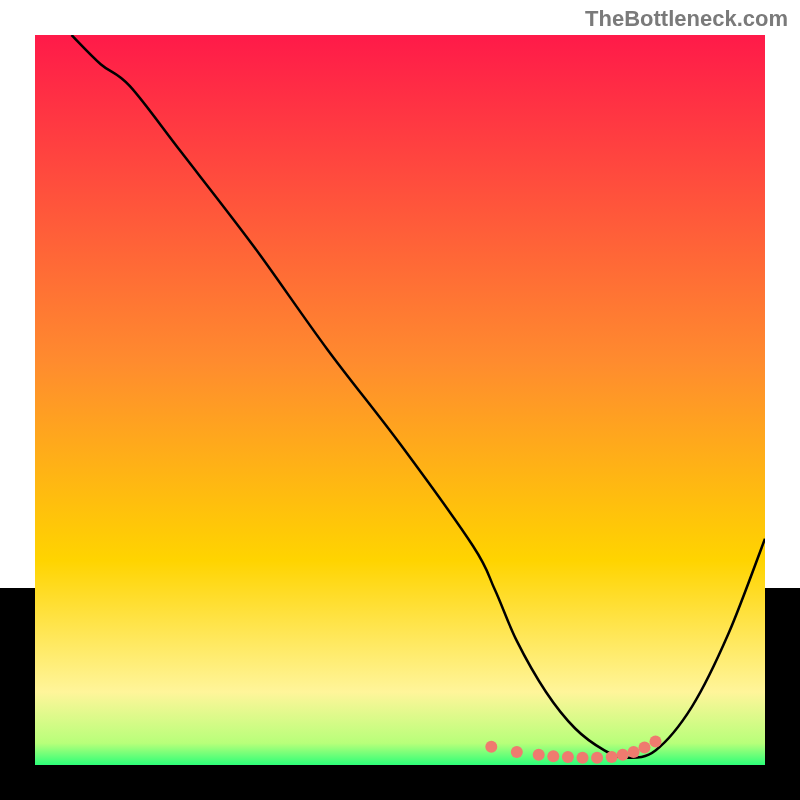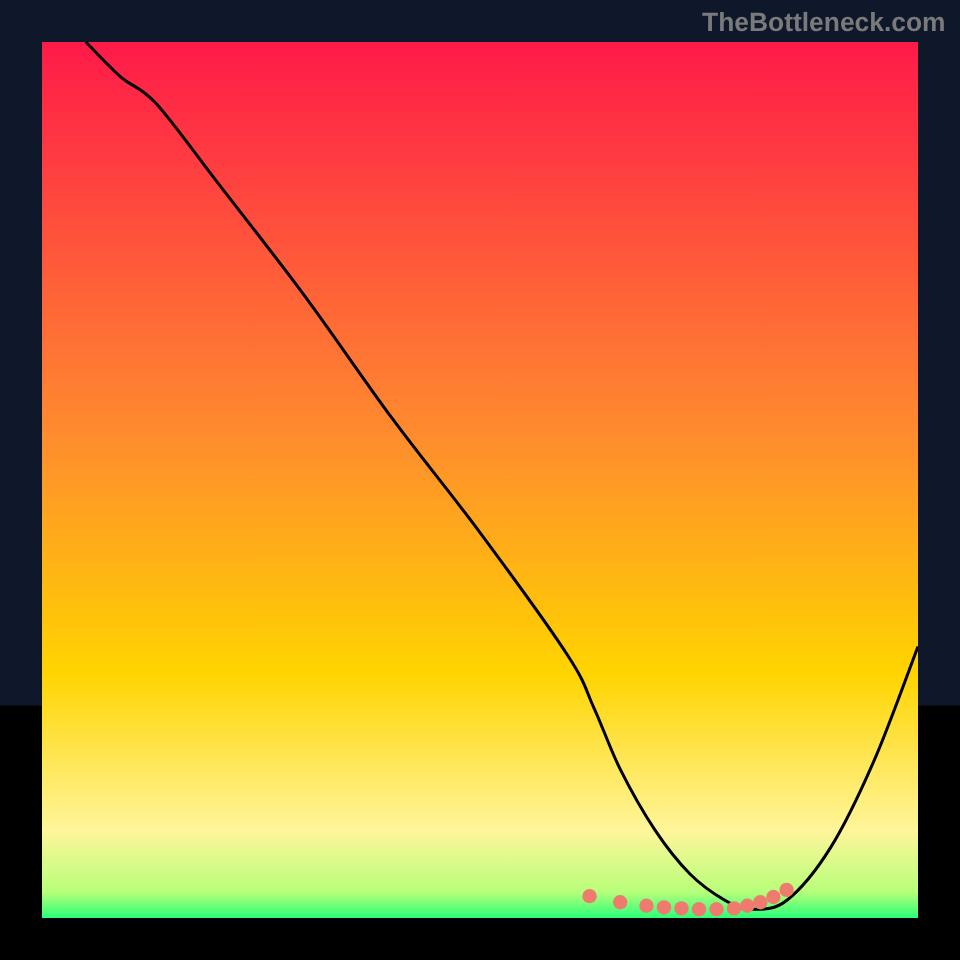--- a/index.html
+++ b/index.html
@@ -8,21 +8,21 @@
     width: 800px;
     height: 800px;
     background: #000;
     font-family: Arial, Helvetica, sans-serif;
     overflow: hidden;
   }
   .frame {
     position: relative;
     width: 800px;
     height: 588px;
-    background: #0f172a;
+    background: #ffffff;
   }
   .watermark {
     position: absolute;
     top: 6px;
     right: 12px;
     font-size: 22px;
     font-weight: bold;
     color: #7a7a7a;
     z-index: 10;
     user-select: none;

